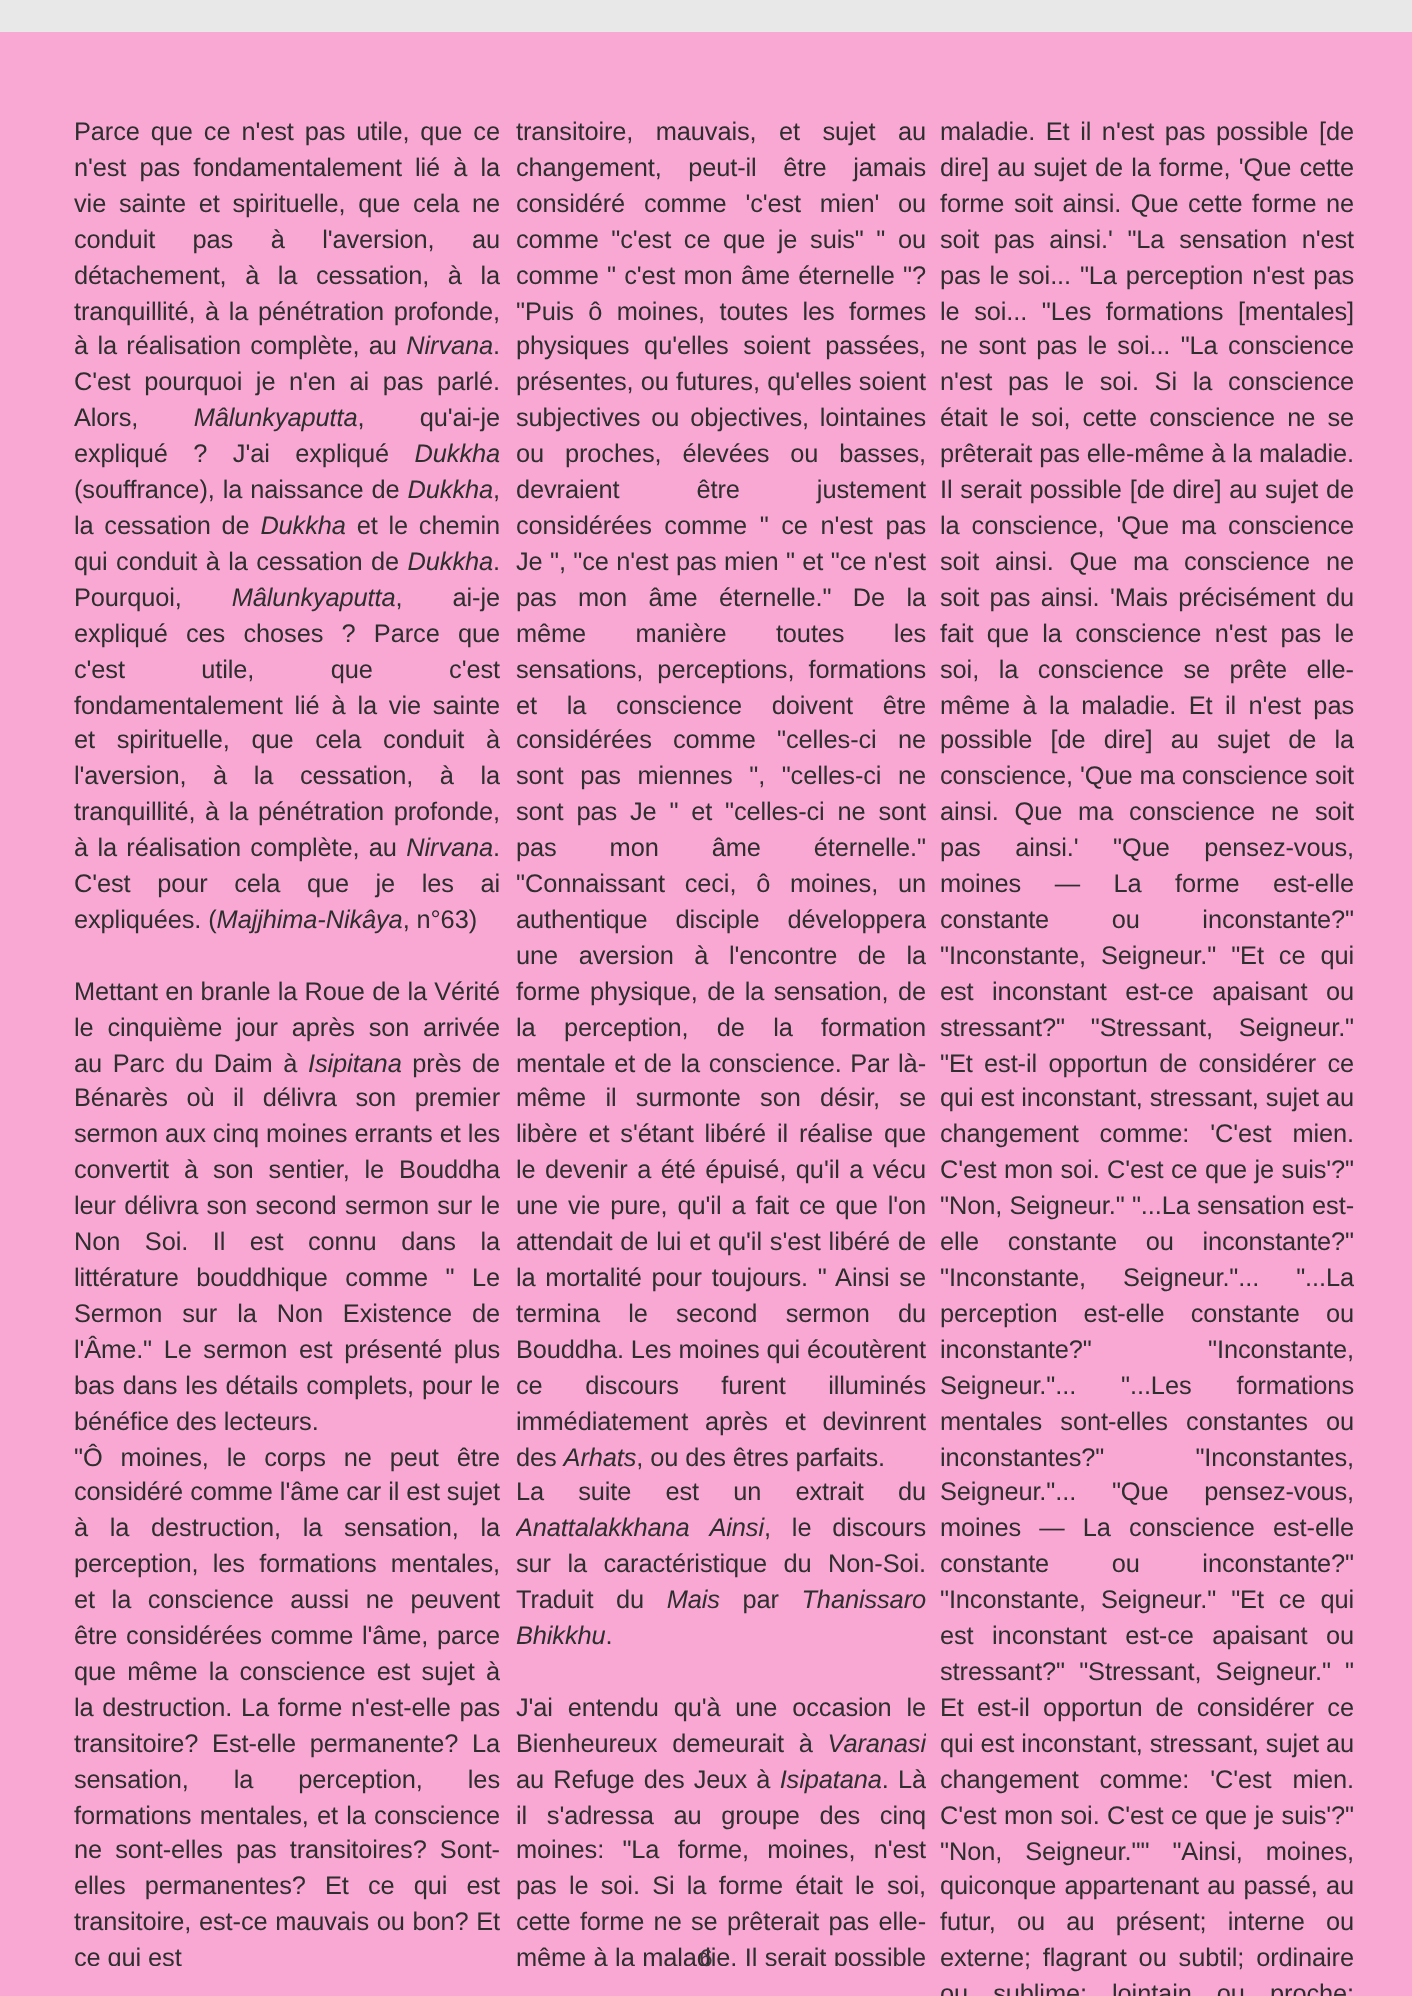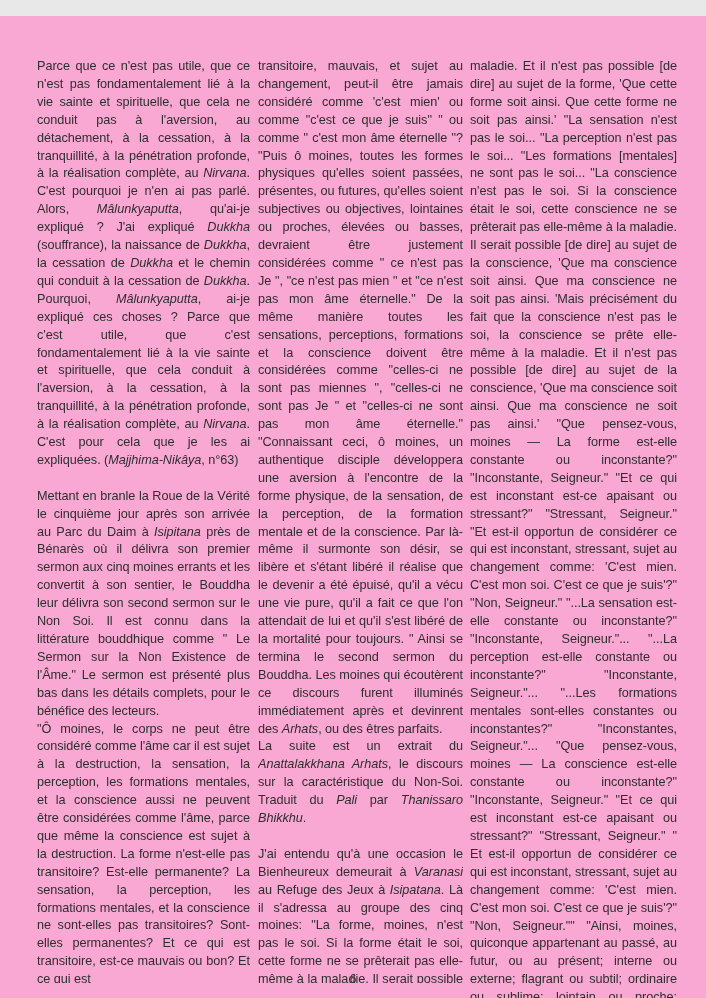--- a/index.html
+++ b/index.html
@@ -47,21 +47,21 @@
 
 <div class="page">
   <div class="columns">
     <div class="col col-1">
         <p class="para">Parce que ce n'est pas utile, que ce n'est pas fondamentalement lié à la vie sainte et spirituelle, que cela ne conduit pas à l'aversion, au détachement, à la cessation, à la tranquillité, à la pénétration profonde, à la réalisation complète, au <i>Nirvana</i>. C'est pourquoi je n'en ai pas parlé. Alors, <i>Mâlunkyaputta</i>, qu'ai-je expliqué ? J'ai expliqué <i>Dukkha</i> (souffrance), la naissance de <i>Dukkha</i>, la cessation de <i>Dukkha</i> et le chemin qui conduit à la cessation de <i>Dukkha</i>. Pourquoi, <i>Mâlunkyaputta</i>, ai-je expliqué ces choses ? Parce que c'est utile, que c'est fondamentalement lié à la vie sainte et spirituelle, que cela conduit à l'aversion, à la cessation, à la tranquillité, à la pénétration profonde, à la réalisation complète, au <i>Nirvana</i>. C'est pour cela que je les ai expliquées. (<i>Majjhima-Nikâya</i>, n°63)</p>
         <p class="para gap">Mettant en branle la Roue de la Vérité le cinquième jour après son arrivée au Parc du Daim à <i>Isipitana</i> près de Bénarès où il délivra son premier sermon aux cinq moines errants et les convertit à son sentier, le Bouddha leur délivra son second sermon sur le Non Soi. Il est connu dans la littérature bouddhique comme " Le Sermon sur la Non Existence de l'Âme." Le sermon est présenté plus bas dans les détails complets, pour le bénéfice des lecteurs.</p>
         <p class="para">"Ô moines, le corps ne peut être considéré comme l'âme car il est sujet à la destruction, la sensation, la perception, les formations mentales, et la conscience aussi ne peuvent être considérées comme l'âme, parce que même la conscience est sujet à la destruction. La forme n'est-elle pas transitoire? Est-elle permanente? La sensation, la perception, les formations mentales, et la conscience ne sont-elles pas transitoires? Sont-elles permanentes? Et ce qui est transitoire, est-ce mauvais ou bon? Et ce qui est</p>
       </div>
     <div class="col col-2">
         <p class="para">transitoire, mauvais, et sujet au changement, peut-il être jamais considéré comme 'c'est mien' ou comme "c'est ce que je suis" " ou comme " c'est mon âme éternelle "? "Puis ô moines, toutes les formes physiques qu'elles soient passées, présentes, ou futures, qu'elles soient subjectives ou objectives, lointaines ou proches, élevées ou basses, devraient être justement considérées comme " ce n'est pas Je ", "ce n'est pas mien " et "ce n'est pas mon âme éternelle." De la même manière toutes les sensations, perceptions, formations et la conscience doivent être considérées comme "celles-ci ne sont pas miennes ", "celles-ci ne sont pas Je " et "celles-ci ne sont pas mon âme éternelle." "Connaissant ceci, ô moines, un authentique disciple développera une aversion à l'encontre de la forme physique, de la sensation, de la perception, de la formation mentale et de la conscience. Par là-même il surmonte son désir, se libère et s'étant libéré il réalise que le devenir a été épuisé, qu'il a vécu une vie pure, qu'il a fait ce que l'on attendait de lui et qu'il s'est libéré de la mortalité pour toujours. " Ainsi se termina le second sermon du Bouddha. Les moines qui écoutèrent ce discours furent illuminés immédiatement après et devinrent des <i>Arhats</i>, ou des êtres parfaits.</p>
-        <p class="para">La suite est un extrait du <i>Anattalakkhana Arhats</i>, le discours sur la caractéristique du Non-Soi. Traduit du <i>Pali</i> par <i>Thanissaro Bhikkhu</i>.</p>
+        <p class="para">La suite est un extrait du <i>Anattalakkhana Ainsi</i>, le discours sur la caractéristique du Non-Soi. Traduit du <i>Mais</i> par <i>Thanissaro Bhikkhu</i>.</p>
         <p class="para gap">J'ai entendu qu'à une occasion le Bienheureux demeurait à <i>Varanasi</i> au Refuge des Jeux à <i>Isipatana</i>. Là il s'adressa au groupe des cinq moines: "La forme, moines, n'est pas le soi. Si la forme était le soi, cette forme ne se prêterait pas elle-même à la maladie. Il serait possible [de dire] au sujet de cette forme, 'Que cette forme soit ainsi. Que cette forme ne soit pas ainsi.' Mais précisément du fait que la forme n'est pas le soi, la forme se prête elle-même à la</p>
       </div>
     <div class="col col-3">
         <p class="para">maladie. Et il n'est pas possible [de dire] au sujet de la forme, 'Que cette forme soit ainsi. Que cette forme ne soit pas ainsi.' "La sensation n'est pas le soi... "La perception n'est pas le soi... "Les formations [mentales] ne sont pas le soi... "La conscience n'est pas le soi. Si la conscience était le soi, cette conscience ne se prêterait pas elle-même à la maladie. Il serait possible [de dire] au sujet de la conscience, 'Que ma conscience soit ainsi. Que ma conscience ne soit pas ainsi. 'Mais précisément du fait que la conscience n'est pas le soi, la conscience se prête elle-même à la maladie. Et il n'est pas possible [de dire] au sujet de la conscience, 'Que ma conscience soit ainsi. Que ma conscience ne soit pas ainsi.' "Que pensez-vous, moines — La forme est-elle constante ou inconstante?" "Inconstante, Seigneur." "Et ce qui est inconstant est-ce apaisant ou stressant?" "Stressant, Seigneur." "Et est-il opportun de considérer ce qui est inconstant, stressant, sujet au changement comme: 'C'est mien. C'est mon soi. C'est ce que je suis'?" "Non, Seigneur." "...La sensation est-elle constante ou inconstante?" "Inconstante, Seigneur."... "...La perception est-elle constante ou inconstante?" "Inconstante, Seigneur."... "...Les formations mentales sont-elles constantes ou inconstantes?" "Inconstantes, Seigneur."... "Que pensez-vous, moines — La conscience est-elle constante ou inconstante?" "Inconstante, Seigneur." "Et ce qui est inconstant est-ce apaisant ou stressant?" "Stressant, Seigneur." " Et est-il opportun de considérer ce qui est inconstant, stressant, sujet au changement comme: 'C'est mien. C'est mon soi. C'est ce que je suis'?" "Non, Seigneur."" "Ainsi, moines, quiconque appartenant au passé, au futur, ou au présent; interne ou externe; flagrant ou subtil; ordinaire ou sublime; lointain ou proche: chacun doit être vu tel qu'il est réellement avec un sage discernement comme:</p>
       </div>
   </div>
   <div class="page-number">6</div>
 </div>
 
 </body></html>

